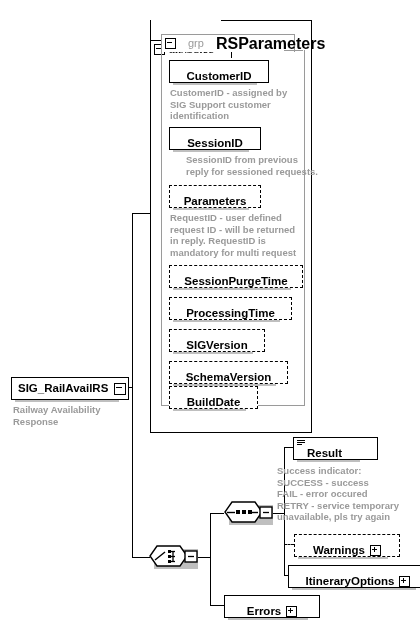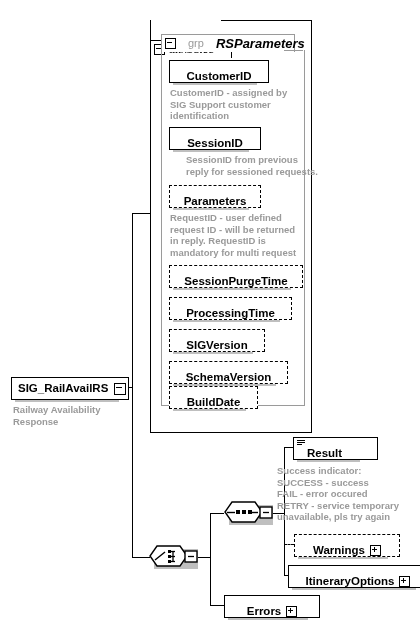--- a/index.html
+++ b/index.html
@@ -16,21 +16,21 @@
   
   .frame{position:absolute;border:1px solid #000;background:transparent;}
   .frame.gray{border:1px solid #9a9a9a;}
 
   .tab{position:absolute;border:1px solid #000;border-bottom:none;background:#fff;
        display:flex;align-items:center;gap:4px;padding:0 5px 0 3px;
        height:17px;white-space:nowrap;}
   .tab.gray{border-color:#9a9a9a;gap:12px;}
   .tab .lbl{font-size:11px;font-style:italic;color:#000;line-height:1;}
   .tab .grp{font-size:11px;color:#9a9a9a;line-height:1;font-weight:normal;}
-  .tab .gname{font-size:13px;color:#000;font-weight:bold;line-height:1;font-style:italic;}
+  .tab .gname{font-size:16px;color:#000;font-weight:bold;line-height:1;}
 
   
   .tog{width:9px;height:9px;border:1px solid #000;background:#fff;position:relative;
        flex:0 0 auto;display:inline-block;}
   .tog::before{content:"";position:absolute;left:1px;top:3px;width:5px;height:1px;background:#000;}
 
   
   .node{position:absolute;background:#fff;border:1.6px solid #000;
         height:21px;display:flex;align-items:flex-end;justify-content:center;
         padding:0 7px;white-space:nowrap;z-index:5;}

